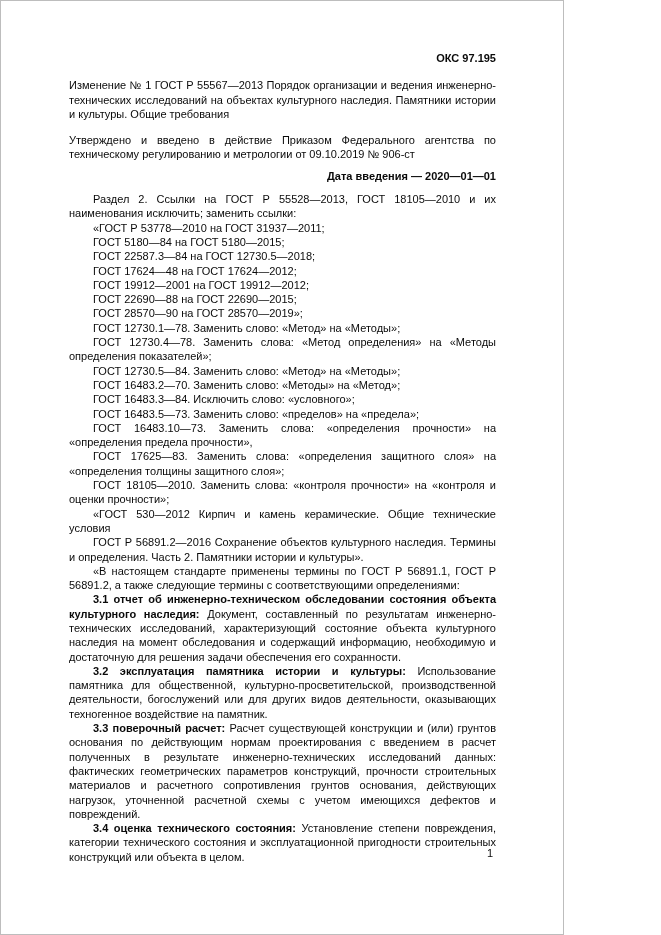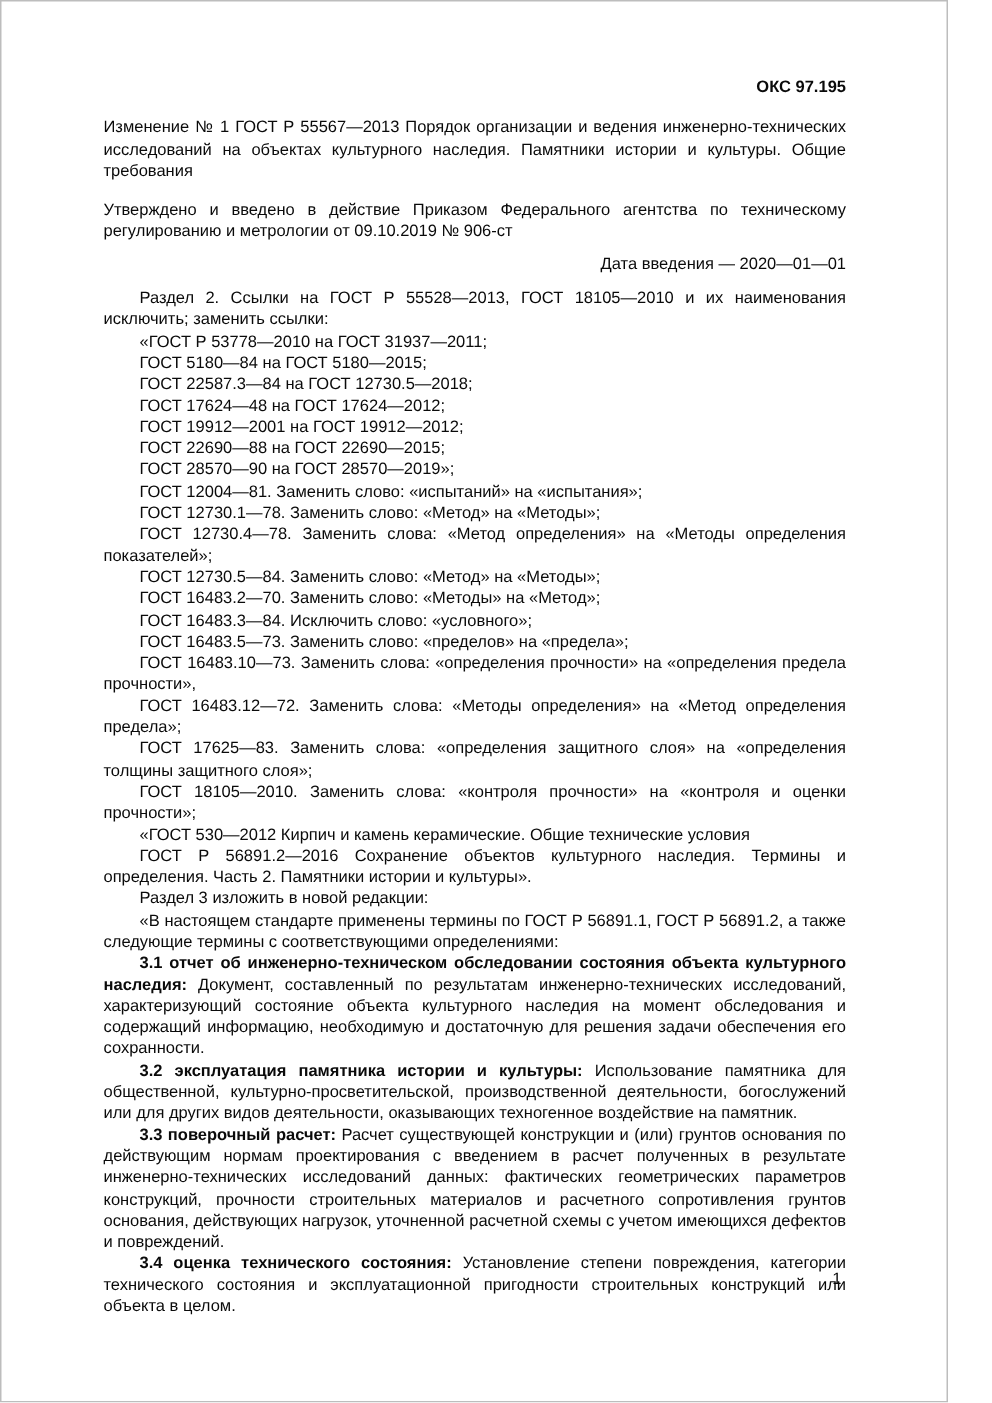--- a/index.html
+++ b/index.html
@@ -2,21 +2,21 @@
 <html lang="ru"><head>
 <meta charset="utf-8">
 <title>ГОСТ Р 55567—2013 Изменение № 1</title>
 <style>
   html, body {
     margin: 0;
     padding: 0;
     background: #ffffff;
   }
   .page {
-    width: 632px;
+    width: 564px;
     height: 935px;
     box-sizing: border-box;
     position: relative;
     background: #ffffff;
     border: 1px solid #bdbdbd;
     padding: 50px 67px 0 68px;
     font-family: "Liberation Sans", "DejaVu Sans", sans-serif;
     font-size: 11px;
     line-height: 14.3px;
     color: #0a0a0a;
@@ -30,21 +30,21 @@
   .title {
     font-weight: normal;
     text-align: justify;
     margin: 0 0 12px 0;
   }
   .approval {
     text-align: justify;
     margin: 0 0 7px 0;
   }
   .date {
-    font-weight: normal;
+    font-weight: bold;
     text-align: right;
     margin: 0 0 9px 0;
   }
   .doc-body {
     display: block;
   }
   .para {
     margin: 0;
     text-align: justify;
     text-indent: 24px;
@@ -74,34 +74,31 @@
 
   <section class="doc-body">
       <p class="para">Раздел 2. Ссылки на ГОСТ Р 55528—2013, ГОСТ 18105—2010 и их наименования исключить; заменить ссылки:</p>
       <p class="para">«ГОСТ Р 53778—2010 на ГОСТ 31937—2011;</p>
       <p class="para">ГОСТ 5180—84 на ГОСТ 5180—2015;</p>
       <p class="para">ГОСТ 22587.3—84 на ГОСТ 12730.5—2018;</p>
       <p class="para">ГОСТ 17624—48 на ГОСТ 17624—2012;</p>
       <p class="para">ГОСТ 19912—2001 на ГОСТ 19912—2012;</p>
       <p class="para">ГОСТ 22690—88 на ГОСТ 22690—2015;</p>
       <p class="para">ГОСТ 28570—90 на ГОСТ 28570—2019»;</p>
-      <p class="para">ГОСТ 12004—81. Заменить слово: «испытаний» на «испытания»;</p>
       <p class="para">ГОСТ 12730.1—78. Заменить слово: «Метод» на «Методы»;</p>
       <p class="para">ГОСТ 12730.4—78. Заменить слова: «Метод определения» на «Методы определения показателей»;</p>
       <p class="para">ГОСТ 12730.5—84. Заменить слово: «Метод» на «Методы»;</p>
       <p class="para">ГОСТ 16483.2—70. Заменить слово: «Методы» на «Метод»;</p>
       <p class="para">ГОСТ 16483.3—84. Исключить слово: «условного»;</p>
       <p class="para">ГОСТ 16483.5—73. Заменить слово: «пределов» на «предела»;</p>
       <p class="para">ГОСТ 16483.10—73. Заменить слова: «определения прочности» на «определения предела прочности»,</p>
-      <p class="para">ГОСТ 16483.12—72. Заменить слова: «Методы определения» на «Метод определения предела»;</p>
       <p class="para">ГОСТ 17625—83. Заменить слова: «определения защитного слоя» на «определения толщины защитного слоя»;</p>
       <p class="para">ГОСТ 18105—2010. Заменить слова: «контроля прочности» на «контроля и оценки прочности»;</p>
       <p class="para">«ГОСТ 530—2012 Кирпич и камень керамические. Общие технические условия</p>
       <p class="para">ГОСТ Р 56891.2—2016 Сохранение объектов культурного наследия. Термины и определения. Часть 2. Памятники истории и культуры».</p>
-      <p class="para">Раздел 3 изложить в новой редакции:</p>
       <p class="para">«В настоящем стандарте применены термины по ГОСТ Р 56891.1, ГОСТ Р 56891.2, а также следующие термины с соответствующими определениями:</p>
       <p class="para"><b>3.1 отчет об инженерно-техническом обследовании состояния объекта культурного наследия:</b> Документ, составленный по результатам инженерно-технических исследований, характеризующий состояние объекта культурного наследия на момент обследования и содержащий информацию, необходимую и достаточную для решения задачи обеспечения его сохранности.</p>
       <p class="para"><b>3.2 эксплуатация памятника истории и культуры:</b> Использование памятника для общественной, культурно-просветительской, производственной деятельности, богослужений или для других видов деятельности, оказывающих техногенное воздействие на памятник.</p>
       <p class="para"><b>3.3 поверочный расчет:</b> Расчет существующей конструкции и (или) грунтов основания по действующим нормам проектирования с введением в расчет полученных в результате инженерно-технических исследований данных: фактических геометрических параметров конструкций, прочности строительных материалов и расчетного сопротивления грунтов основания, действующих нагрузок, уточненной расчетной схемы с учетом имеющихся дефектов и повреждений.</p>
       <p class="para"><b>3.4 оценка технического состояния:</b> Установление степени повреждения, категории технического состояния и эксплуатационной пригодности строительных конструкций или объекта в целом.</p>
     </section>
 
   <div class="pagenum">1</div>
 
 </div>

